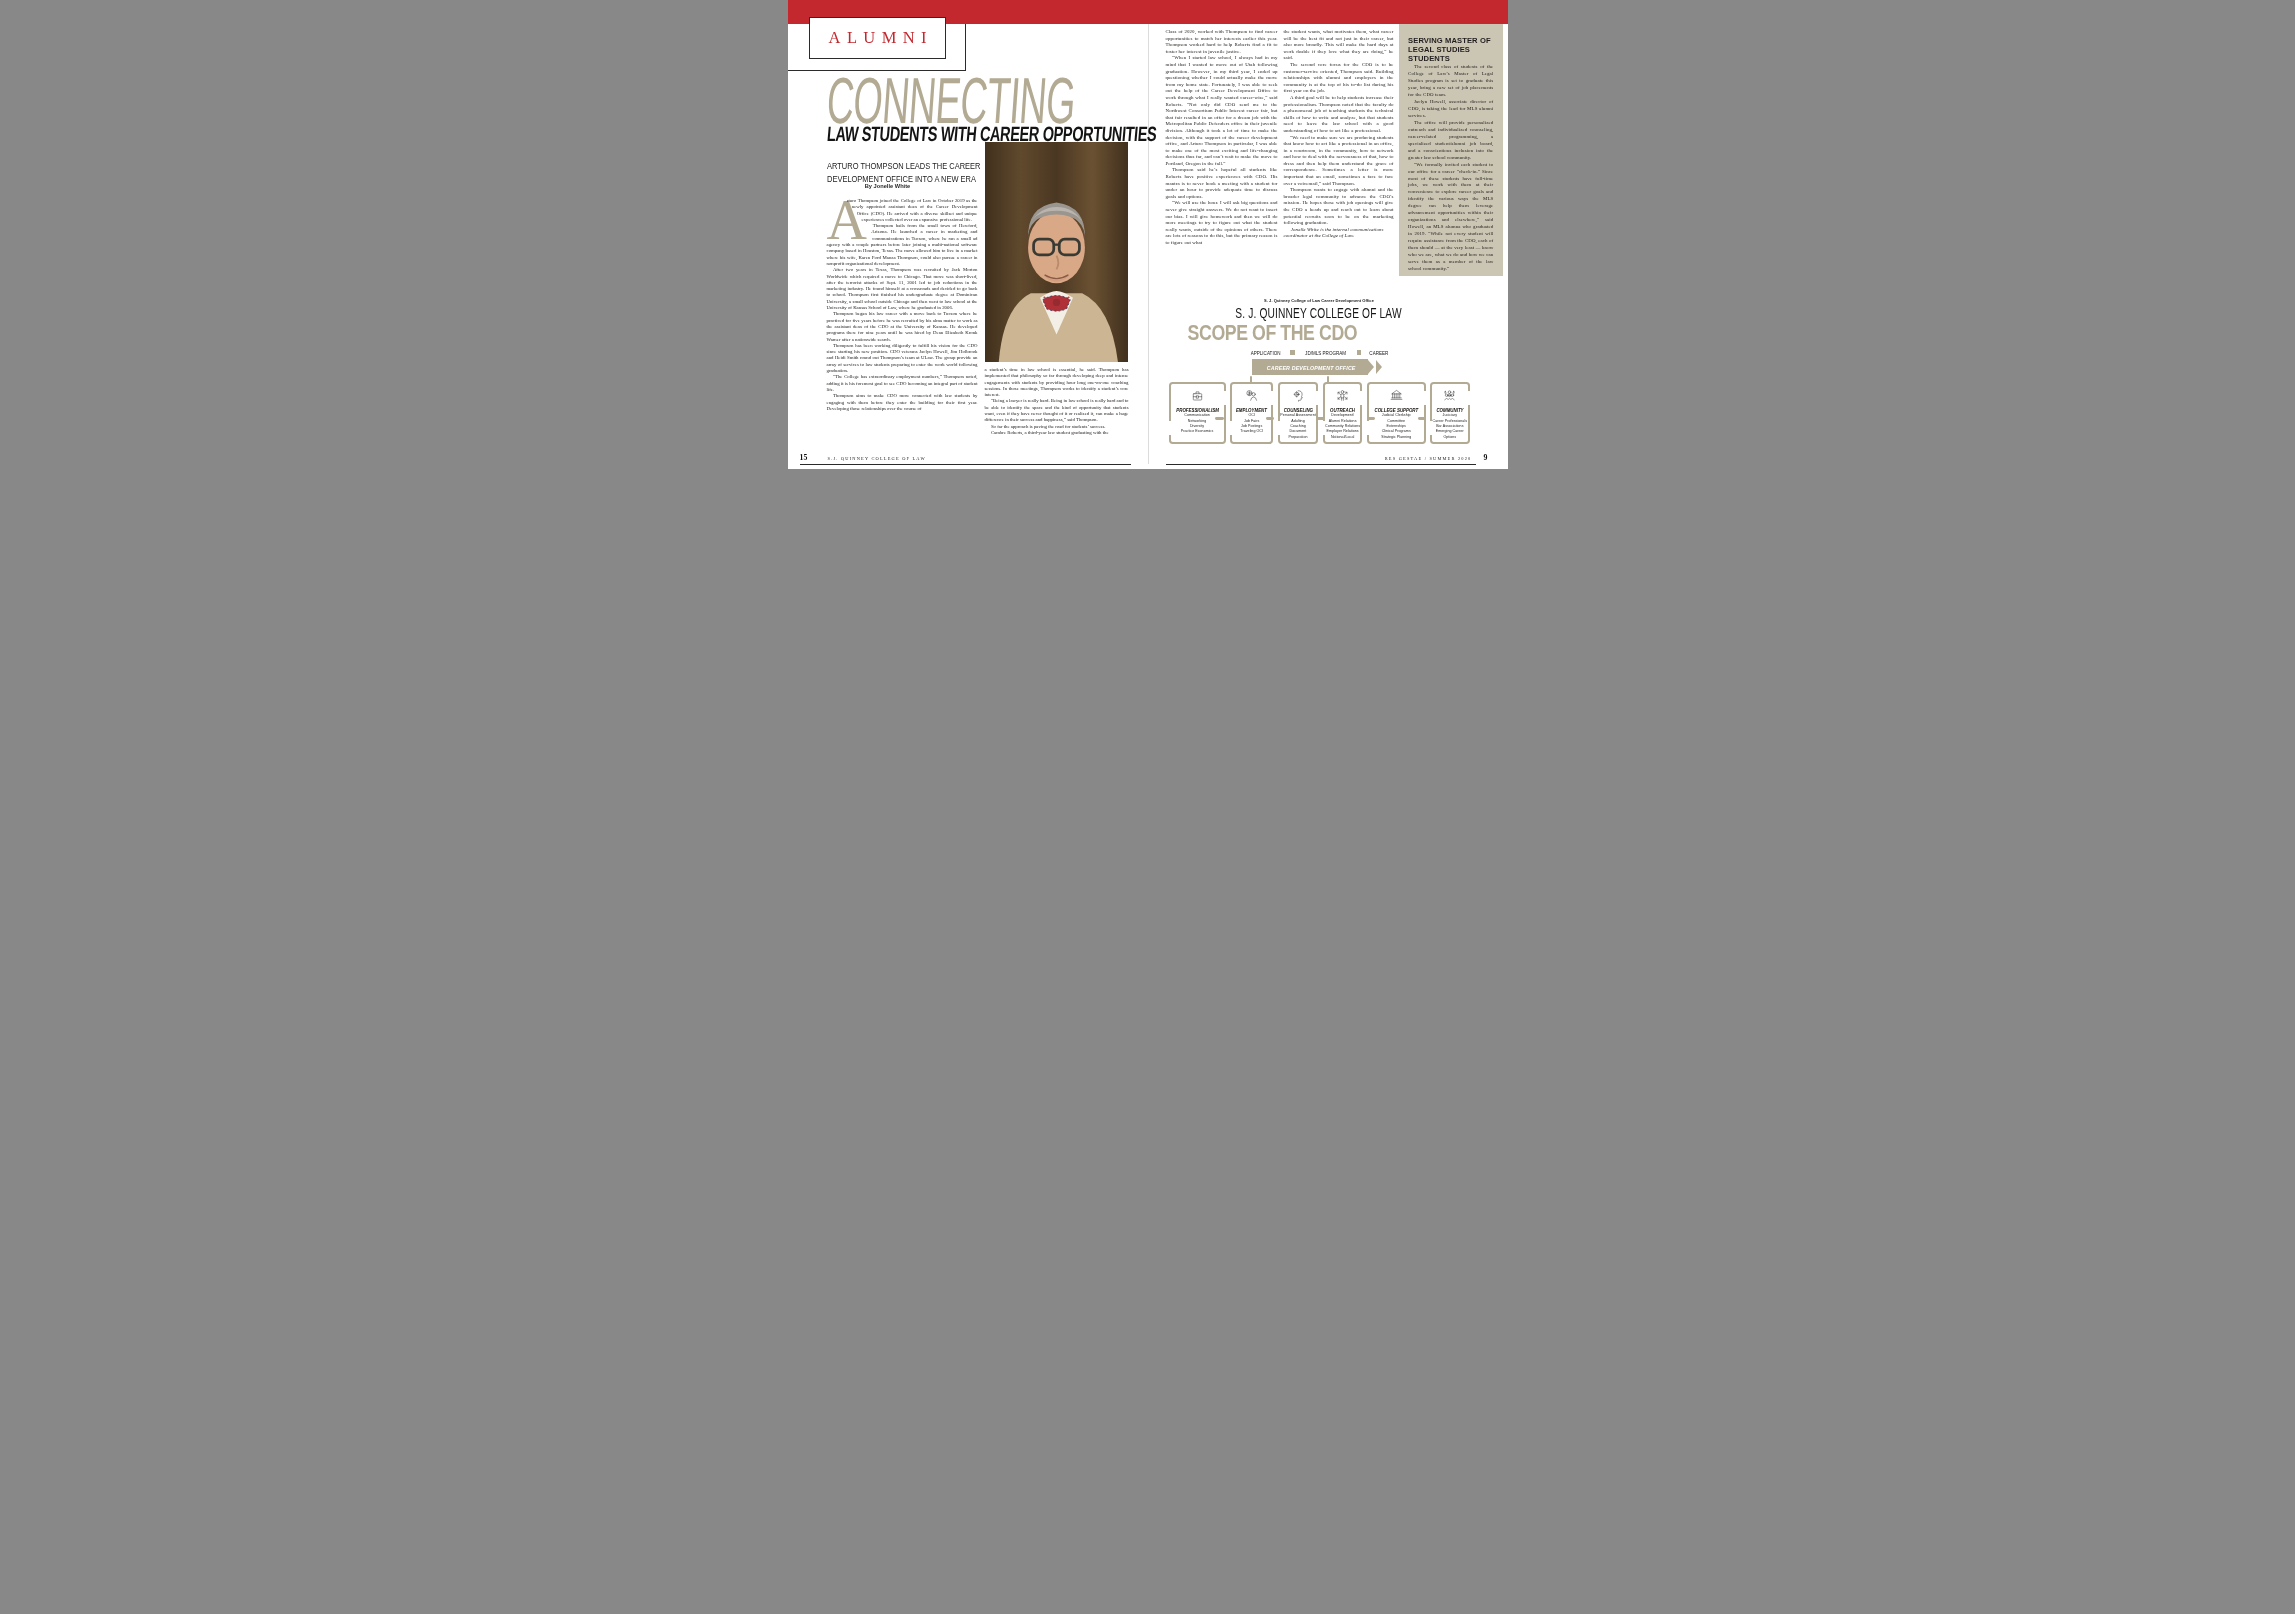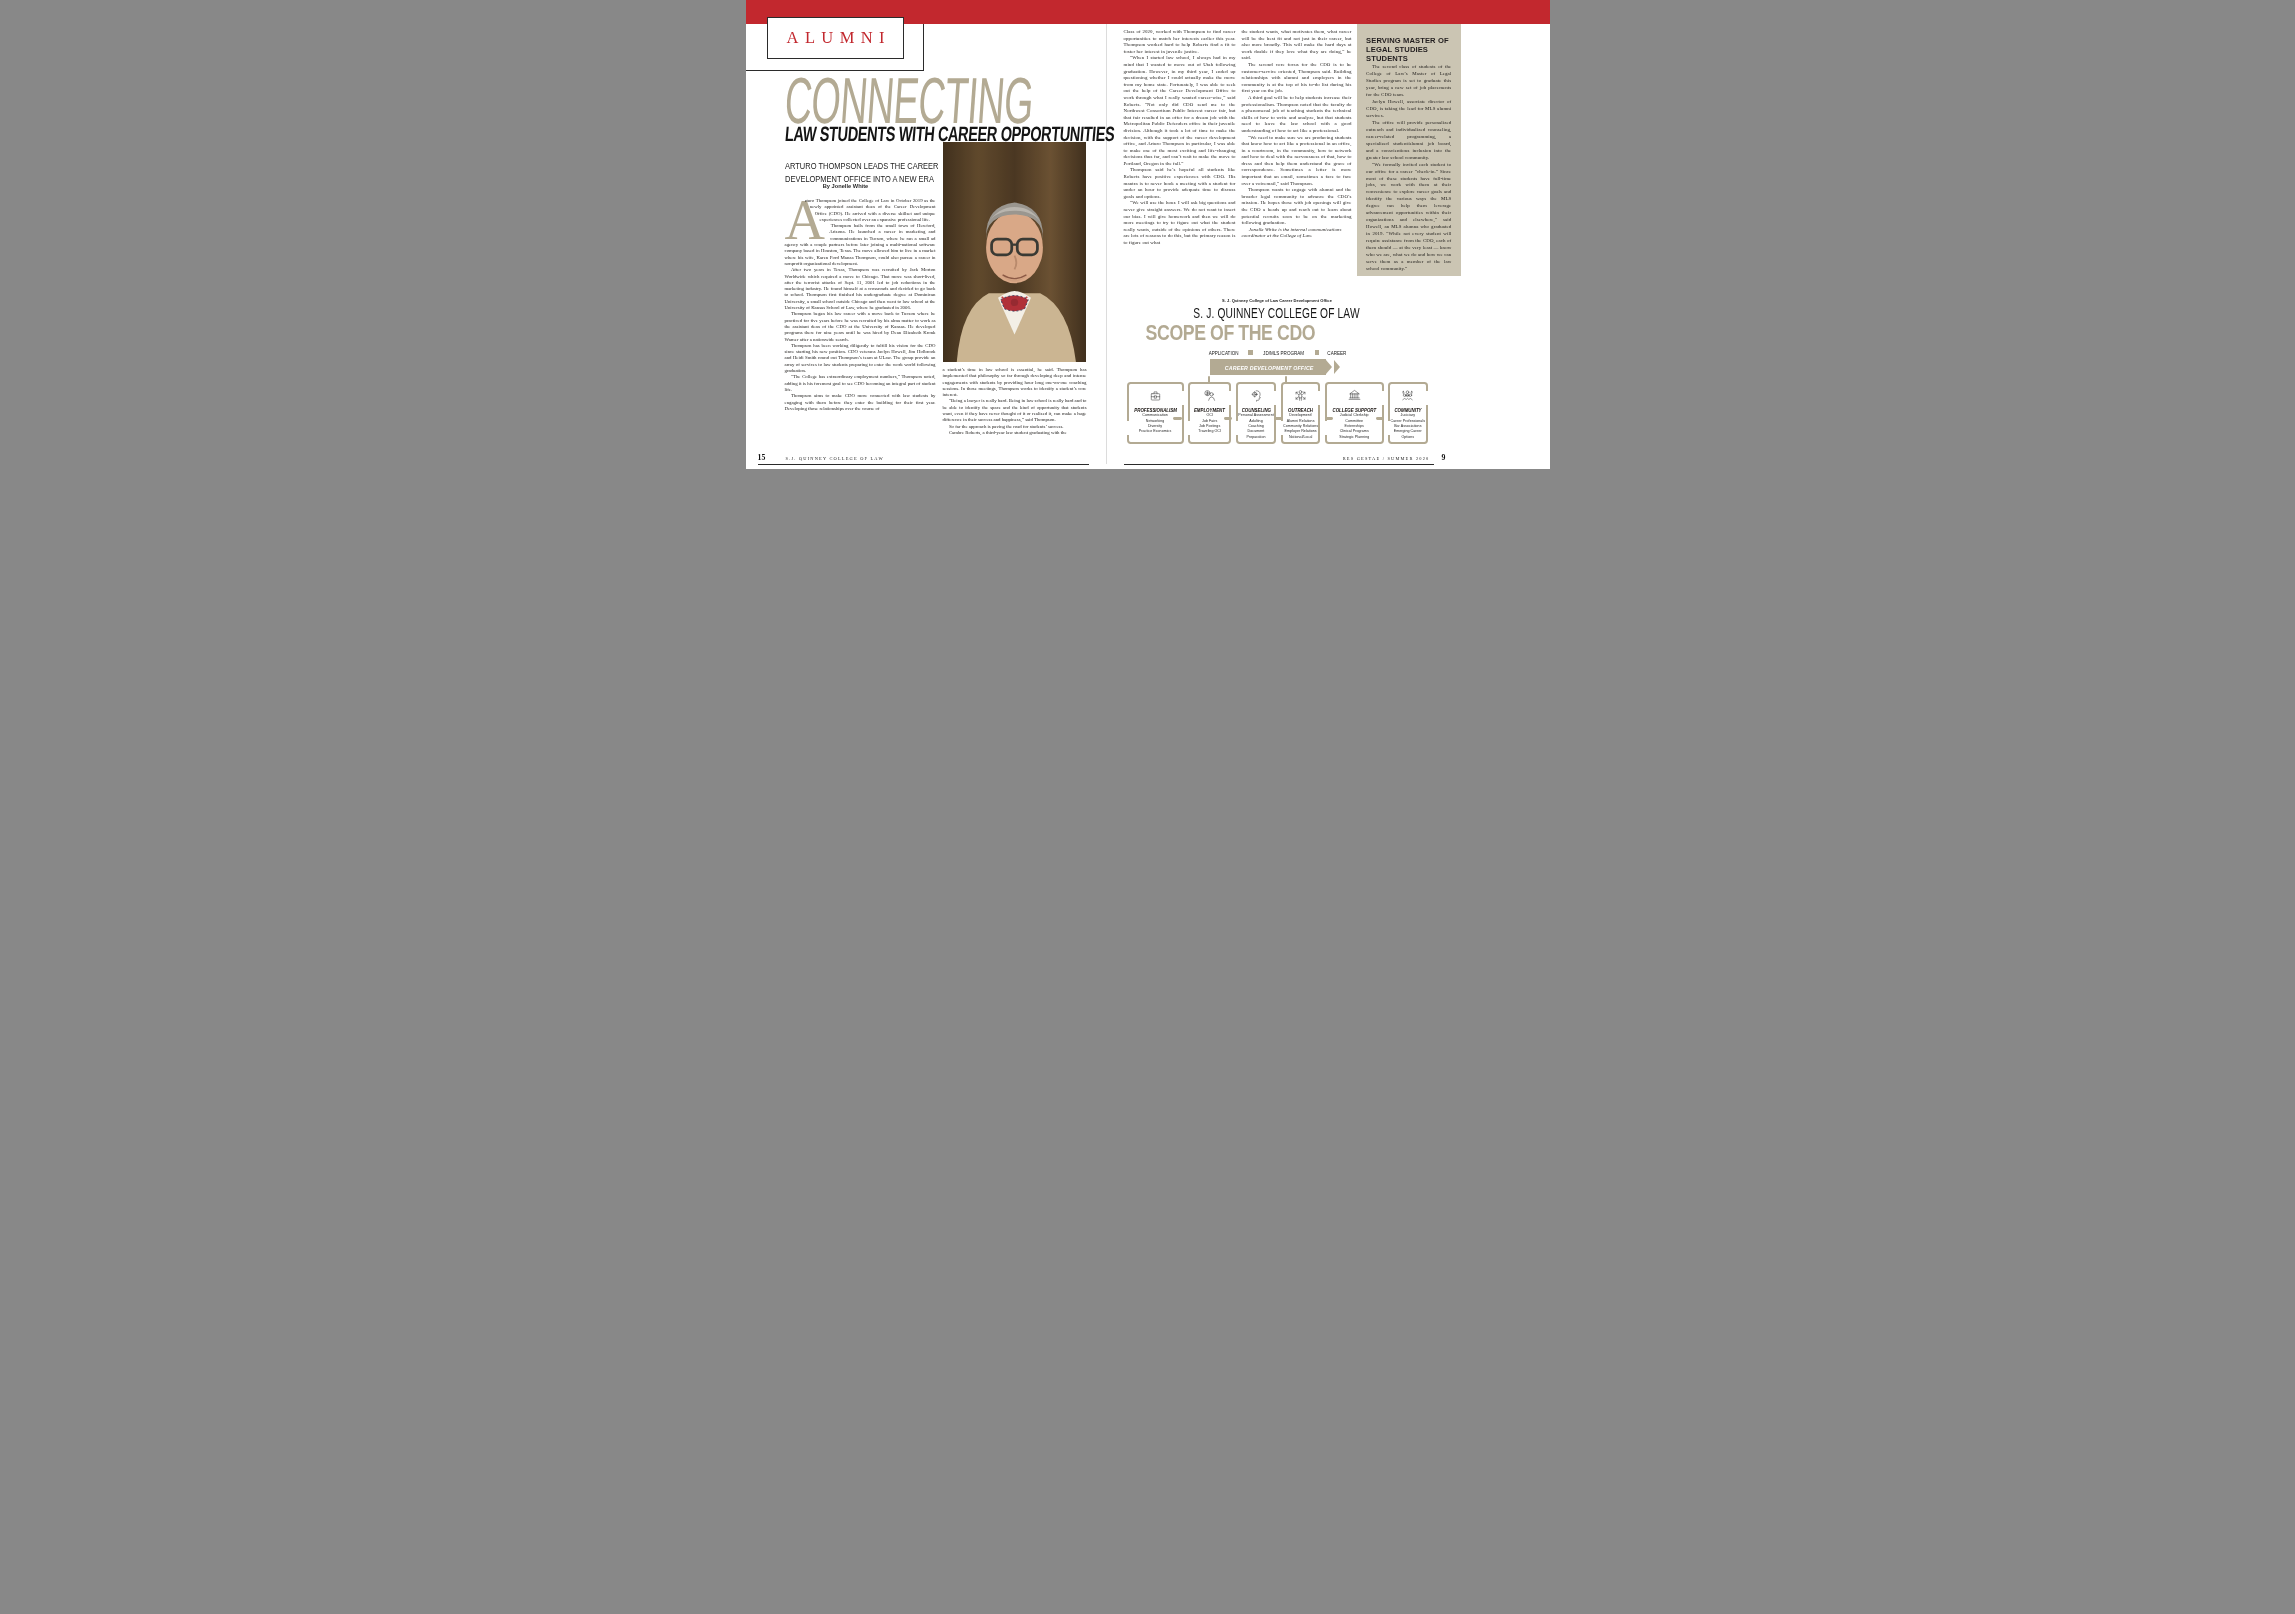--- a/index.html
+++ b/index.html
@@ -4,21 +4,21 @@
 <style>
   :root{
     --red:#c2282e;
     --tan:#b3aa93;
     --tanlight:#cbc5b3;
     --ink:#1e1c1a;
   }
   *{margin:0;padding:0;box-sizing:border-box;}
   html,body{background:#888;}
   body{font-family:"Liberation Serif", serif;color:var(--ink);}
-  .spread{position:relative;width:804px;height:469px;background:#fff;margin:0 auto;overflow:hidden;}
+  .spread{position:relative;width:720px;height:469px;background:#fff;margin:0 auto;overflow:hidden;}
 
   .redbar{position:absolute;left:0;top:0;width:100%;height:24px;background:var(--red);}
   .gutter{position:absolute;left:360px;top:24px;width:0.5px;height:440px;background:#dcdcdc;}
   .corner-box{position:absolute;left:0;top:24px;width:178px;height:47px;border-right:0.5px solid #2b2b2b;border-bottom:0.5px solid #2b2b2b;}
   .alumni-box{position:absolute;left:21.6px;top:17.4px;width:137px;height:42px;background:#fff;border:0.9px solid #2b2b2b;z-index:3;display:flex;align-items:center;justify-content:center;}
   .alumni-box span{font-family:"Liberation Serif",serif;font-size:16.5px;letter-spacing:6.4px;color:var(--red);padding-left:6.4px;}
 
   .cond{display:inline-block;white-space:nowrap;}
 
   .headline{position:absolute;left:39px;top:68px;z-index:2;}

